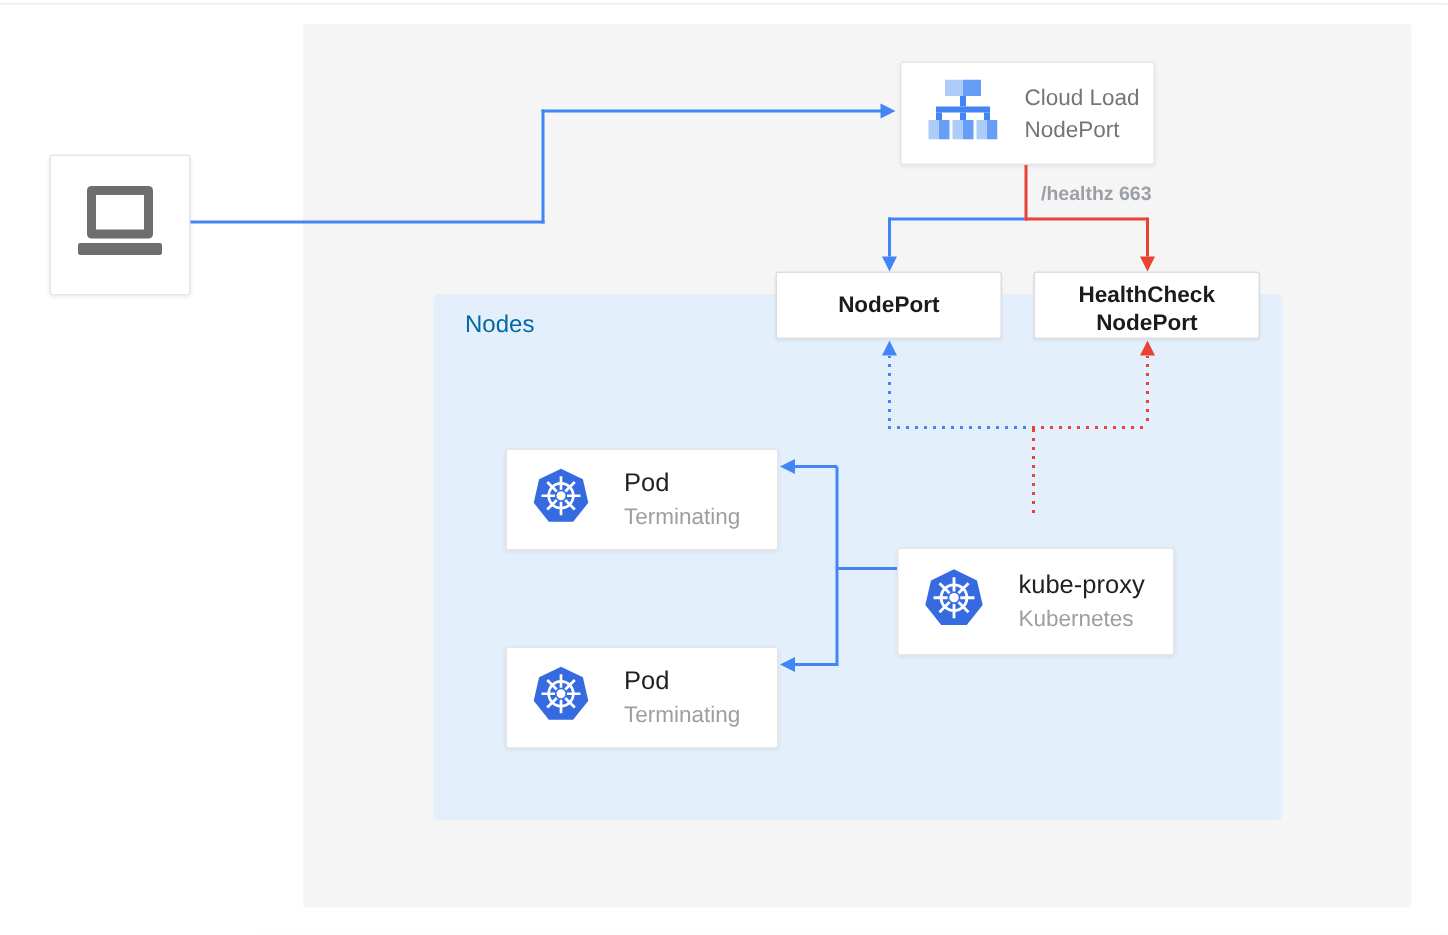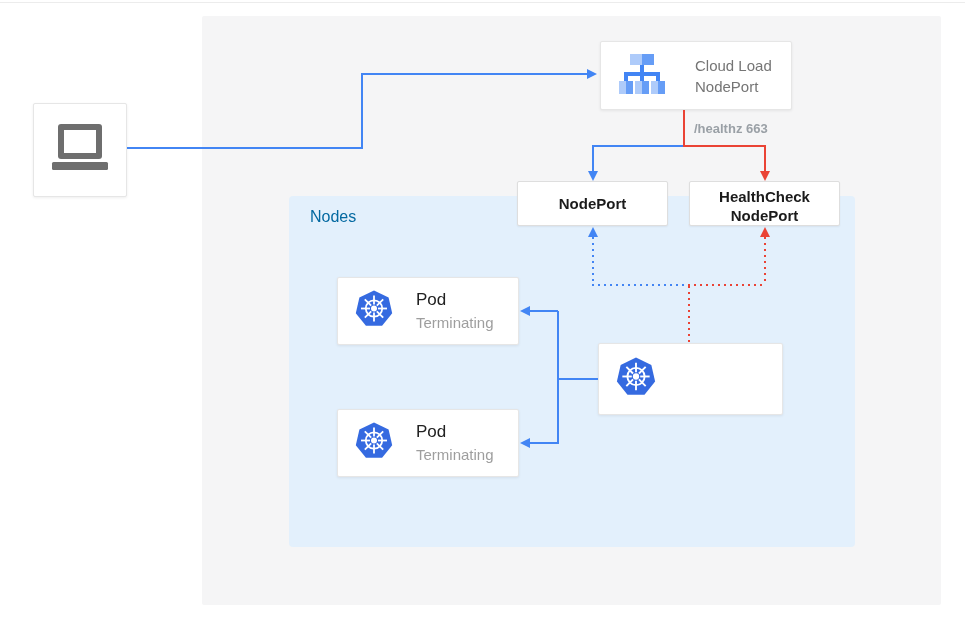--- a/index.html
+++ b/index.html
@@ -6,29 +6,29 @@
   .stage{position:relative;width:965px;height:623px;background:#ffffff;overflow:hidden;
          font-family:"Liberation Sans",sans-serif;}
   .top-line{position:absolute;top:2px;left:0;width:965px;height:1px;background:#ececec;}
   .panel{position:absolute;left:202px;top:16px;width:739px;height:589px;background:#f5f5f6;border-radius:2px;}
   .nodes-panel{position:absolute;left:289px;top:196px;width:566px;height:351px;background:#e3f0fc;border-radius:4px;}
   .nodes-label{position:absolute;left:310px;top:208px;font-size:16px;color:#0369a1;}
 
   .card{position:absolute;background:#fff;border:1px solid #e6e6e6;border-radius:2px;
         box-shadow:0 1px 3px rgba(0,0,0,0.07);box-sizing:border-box;display:flex;align-items:center;}
   .laptop-card{left:33px;top:103px;width:94px;height:94px;justify-content:center;}
-  .clb-card{left:600px;top:41px;width:192px;height:69px;padding-left:14px;gap:30px;}
+  .clb-card{left:600px;top:41px;width:170px;height:69px;padding-left:14px;gap:18px;}
   .clb-text{font-size:15px;line-height:21px;color:#757575;}
   .port-box{position:absolute;background:#fff;border:1px solid #dedede;border-radius:2px;
         box-shadow:0 1px 2px rgba(0,0,0,0.06);box-sizing:border-box;
         display:flex;flex-direction:column;align-items:center;justify-content:center;
         font-size:15px;font-weight:bold;color:#1b1b1b;line-height:19px;text-align:center;}
   .nodeport-box{left:517px;top:181px;width:151px;height:45px;}
   .healthcheck-box{left:689px;top:181px;width:151px;height:45px;justify-content:flex-end;}
-  .k8s-card{padding-left:16px;gap:22px;}
+  .k8s-card{padding-left:16px;gap:22px;margin-top:22px;}
   .pod1{left:337px;top:277px;width:182px;height:68px;}
   .pod2{left:337px;top:409px;width:182px;height:68px;}
   .kubeproxy-card{left:598px;top:343px;width:185px;height:72px;}
   .k8s-title{font-size:17px;line-height:24px;color:#212121;}
   .k8s-sub{font-size:15px;line-height:22px;color:#9e9e9e;}
   .healthz{position:absolute;left:694px;top:121px;font-size:13px;font-weight:bold;color:#9aa0a6;}
 
   
   .ln{position:absolute;}
   .blue{background:#4285f4;}
@@ -163,20 +163,24 @@
           <line x1="20" y1="23.5" x2="20" y2="32.5"></line>
             <line x1="17.2" y1="22.3" x2="10.8" y2="28.7"></line>
           <line x1="16" y1="19.5" x2="7" y2="19.5"></line>
             <line x1="17.2" y1="16.7" x2="10.8" y2="10.3"></line>
           <line x1="20" y1="15.5" x2="20" y2="6.5"></line>
             <line x1="22.8" y1="16.7" x2="29.2" y2="10.3"></line>
         </g>
         <circle cx="20" cy="19.5" r="3" fill="#ffffff"></circle>
       </svg>
     </span>
+    <span>
+      <div class="k8s-title">kube-proxy</div>
+      <div class="k8s-sub">Kubernetes</div>
+    </span>
   </div>
 
   <div class="ln h blue" style="left:127px;top:147px;width:236px;"></div>
   <div class="ln v blue" style="left:361px;top:73px;height:76px;"></div>
   <div class="ln h blue" style="left:361px;top:73px;width:227px;"></div>
   <div class="arr arr-right-blue" style="left:587px;top:69px;"></div>
 
   <div class="ln v red" style="left:683px;top:110px;height:37px;"></div>
   <div class="ln h red" style="left:683px;top:145px;width:82px;"></div>
   <div class="ln v red" style="left:764px;top:145px;height:26px;"></div>

